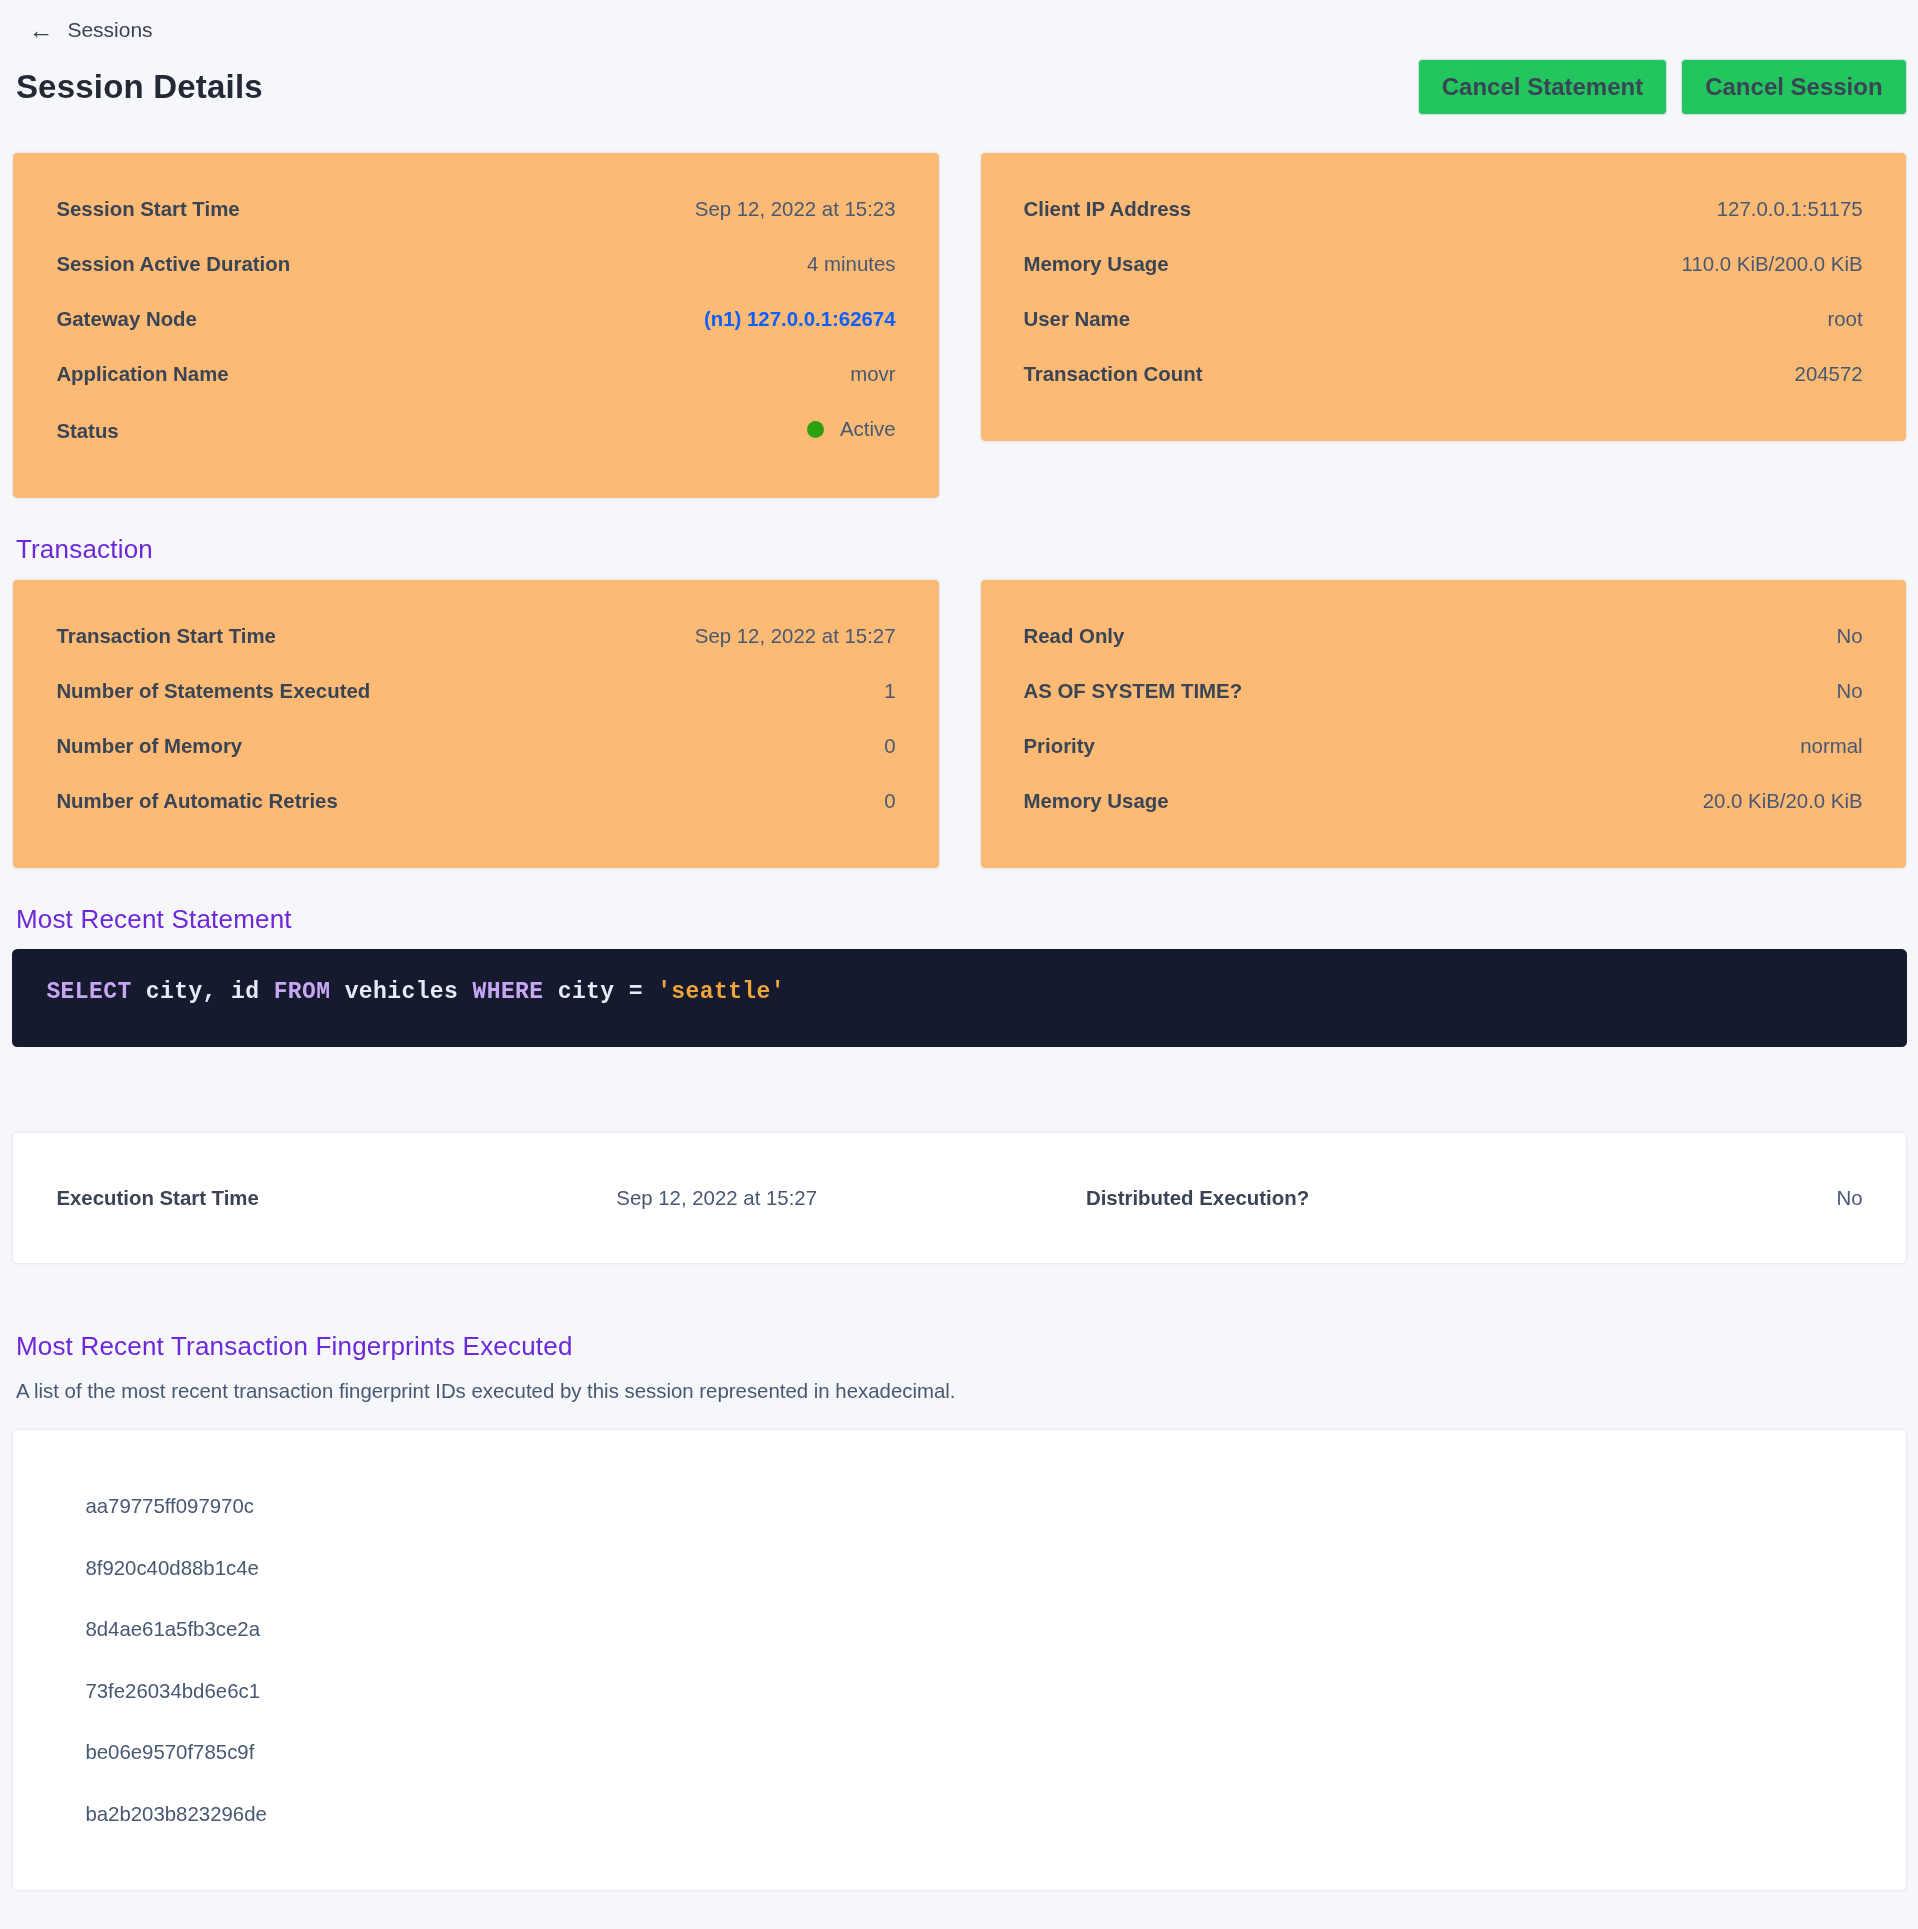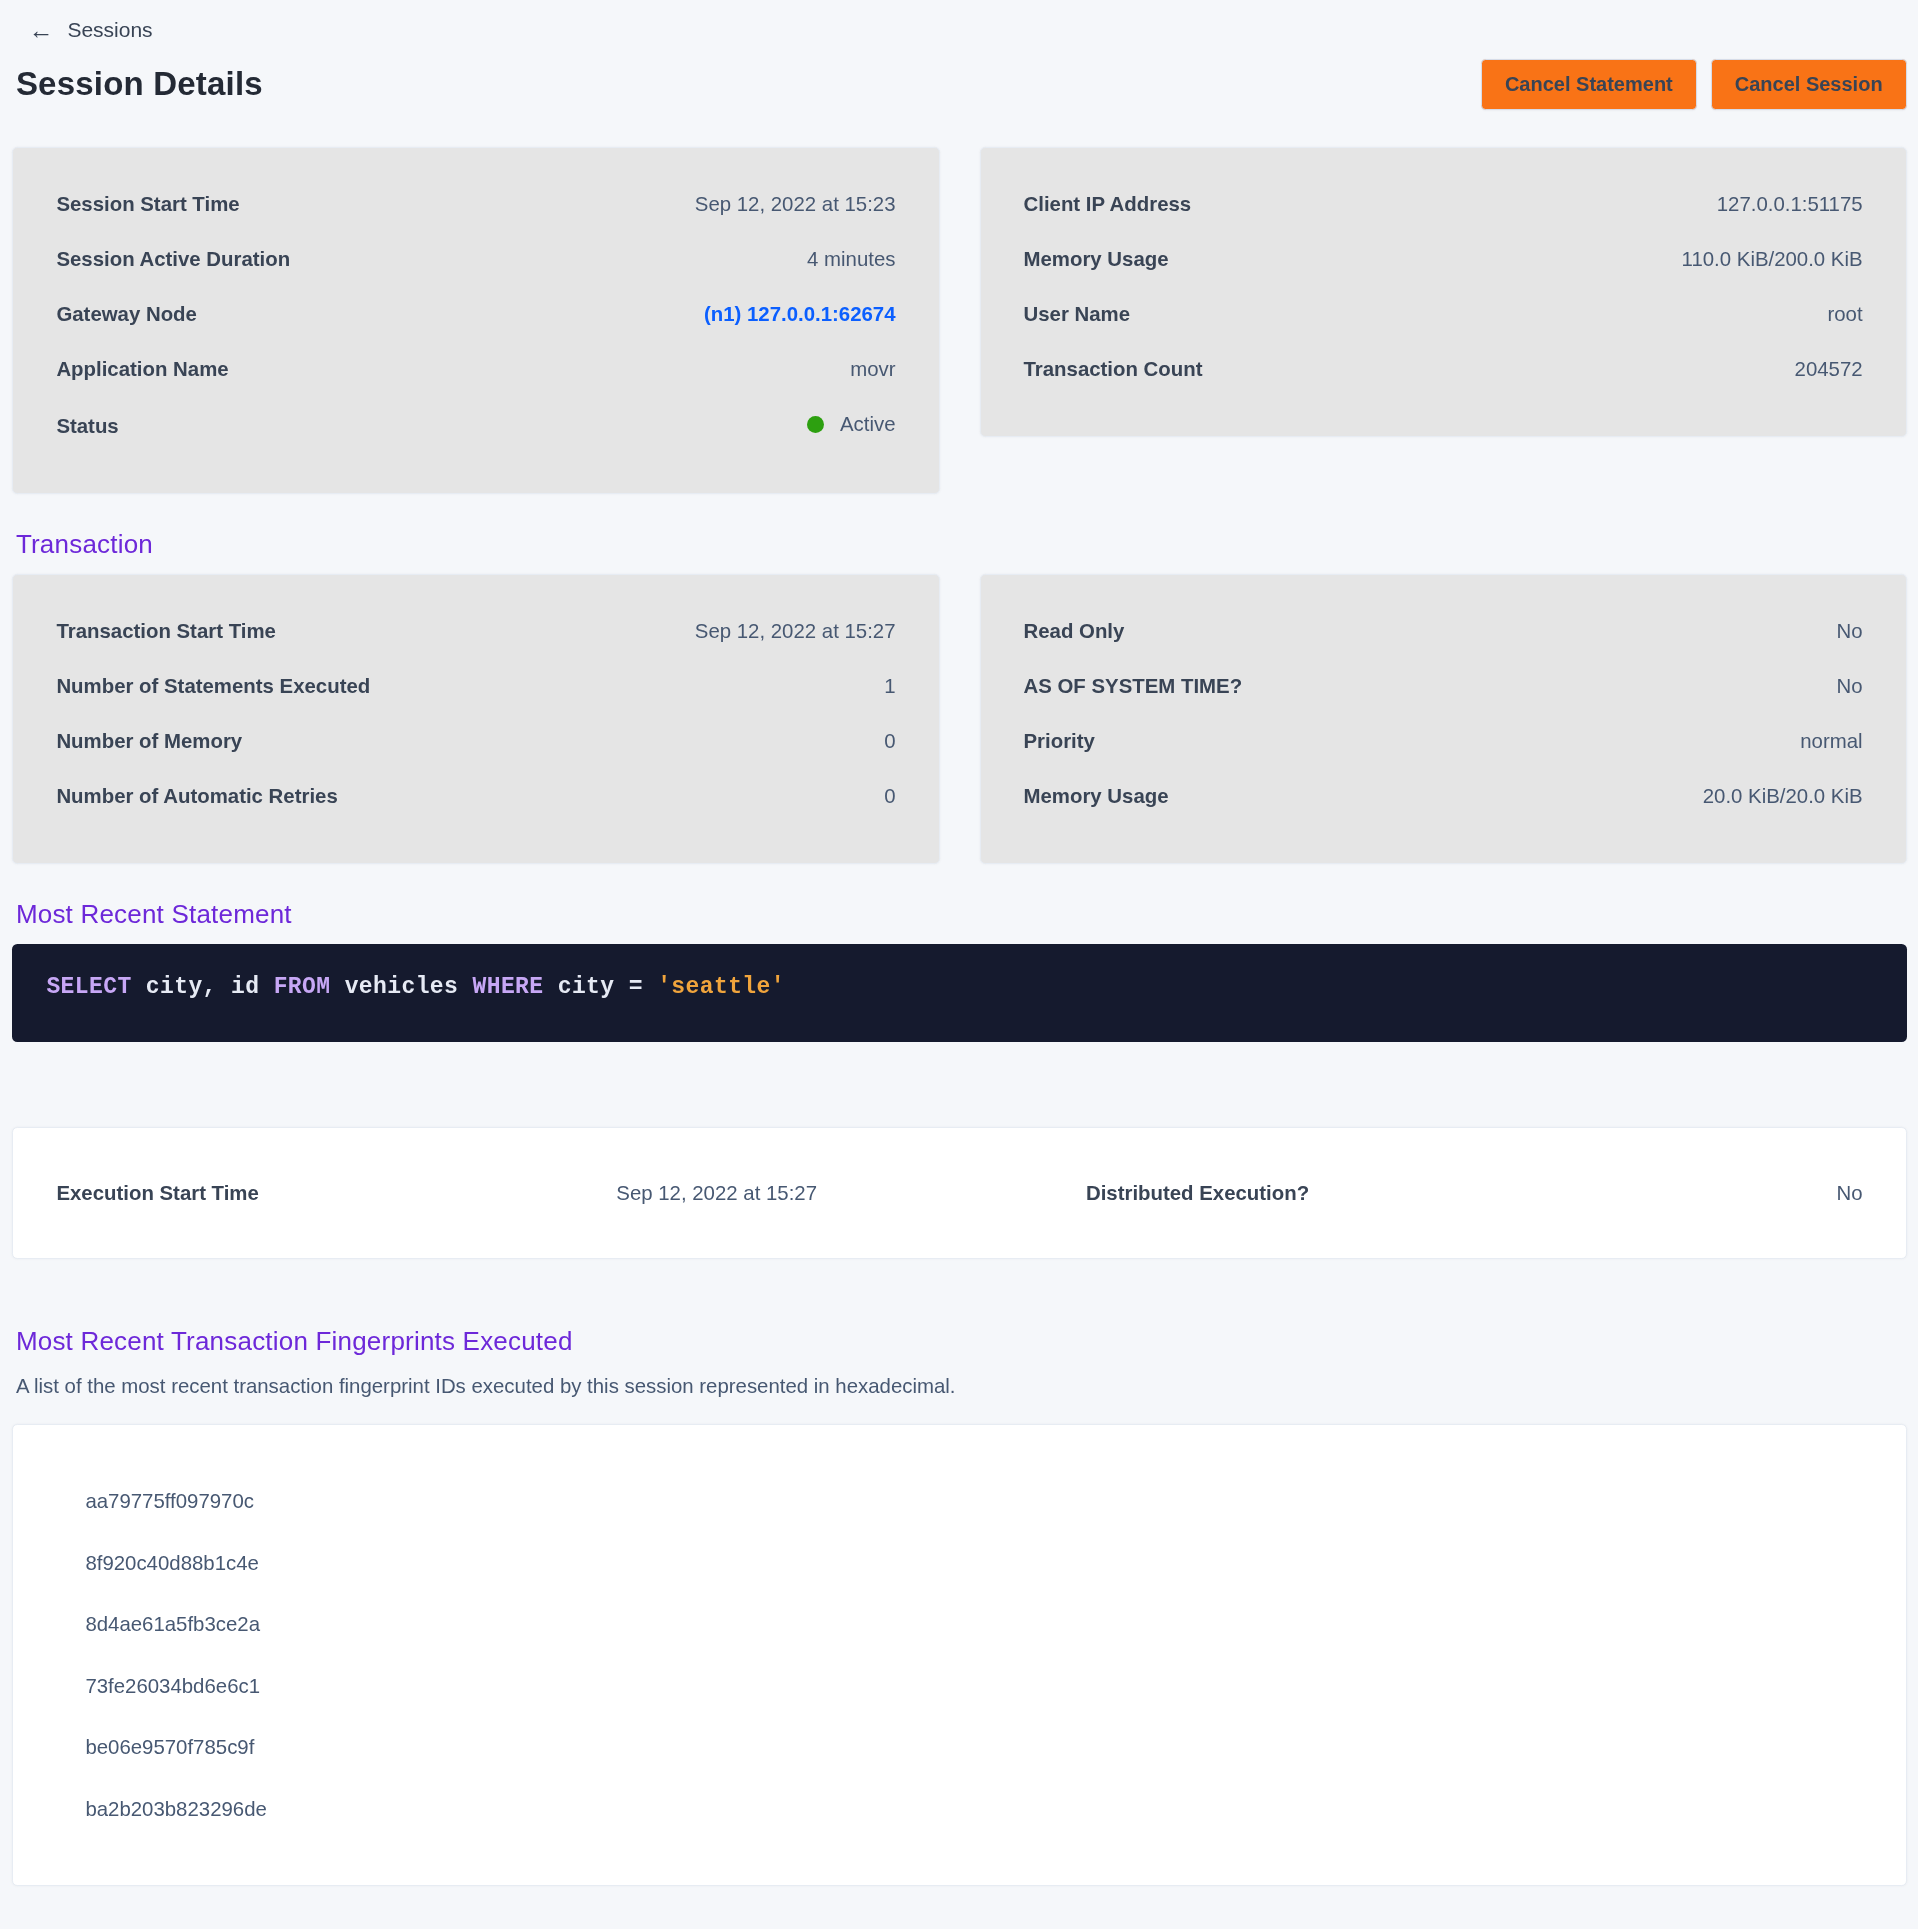--- a/index.html
+++ b/index.html
@@ -30,34 +30,34 @@
   .breadcrumb .arrow{font-size:25px;line-height:25px;color:#394455;}
 
   
   .header-row{
     display:flex;justify-content:space-between;align-items:center;
     margin:16px 0 0 3.5px;
   }
   h1{margin:0;font-size:33px;font-weight:700;color:#242a35;letter-spacing:0.2px;}
   .actions{display:flex;gap:14px;}
   .btn{
-    background:#f97316;border:0.9px solid #d6dce8;border-radius:4.4px;
-    padding:13.3px 23px;font-size:20px;font-weight:700;color:#394455;
+    background:#22c55e;border:0.9px solid #d6dce8;border-radius:4.4px;
+    padding:13.3px 23px;font-size:24px;font-weight:700;color:#394455;
     font-family:"Liberation Sans",sans-serif;cursor:pointer;
     box-shadow:0 0.9px 1.8px rgba(20,30,60,.04);
   }
 
   
   .cards-grid{
     margin-top:37px;
     display:grid;grid-template-columns:1fr 1fr;column-gap:40px;
     align-items:start;
   }
   .card{
-    background:#e5e5e5;border:0.9px solid #e7ecf3;border-radius:5.3px;
+    background:#fdba74;border:0.9px solid #e7ecf3;border-radius:5.3px;
     box-shadow:0 0 2.7px rgba(20,30,60,.05);
     padding:39px 43px 50px;
   }
   .info-row{
     display:flex;justify-content:space-between;align-items:baseline;
     font-size:20.4px;line-height:34px;margin-bottom:21px;
   }
   .info-row:last-child{margin-bottom:0;}
   .info-label{font-weight:700;color:#394455;}
   .info-value{color:#475872;text-align:right;}

